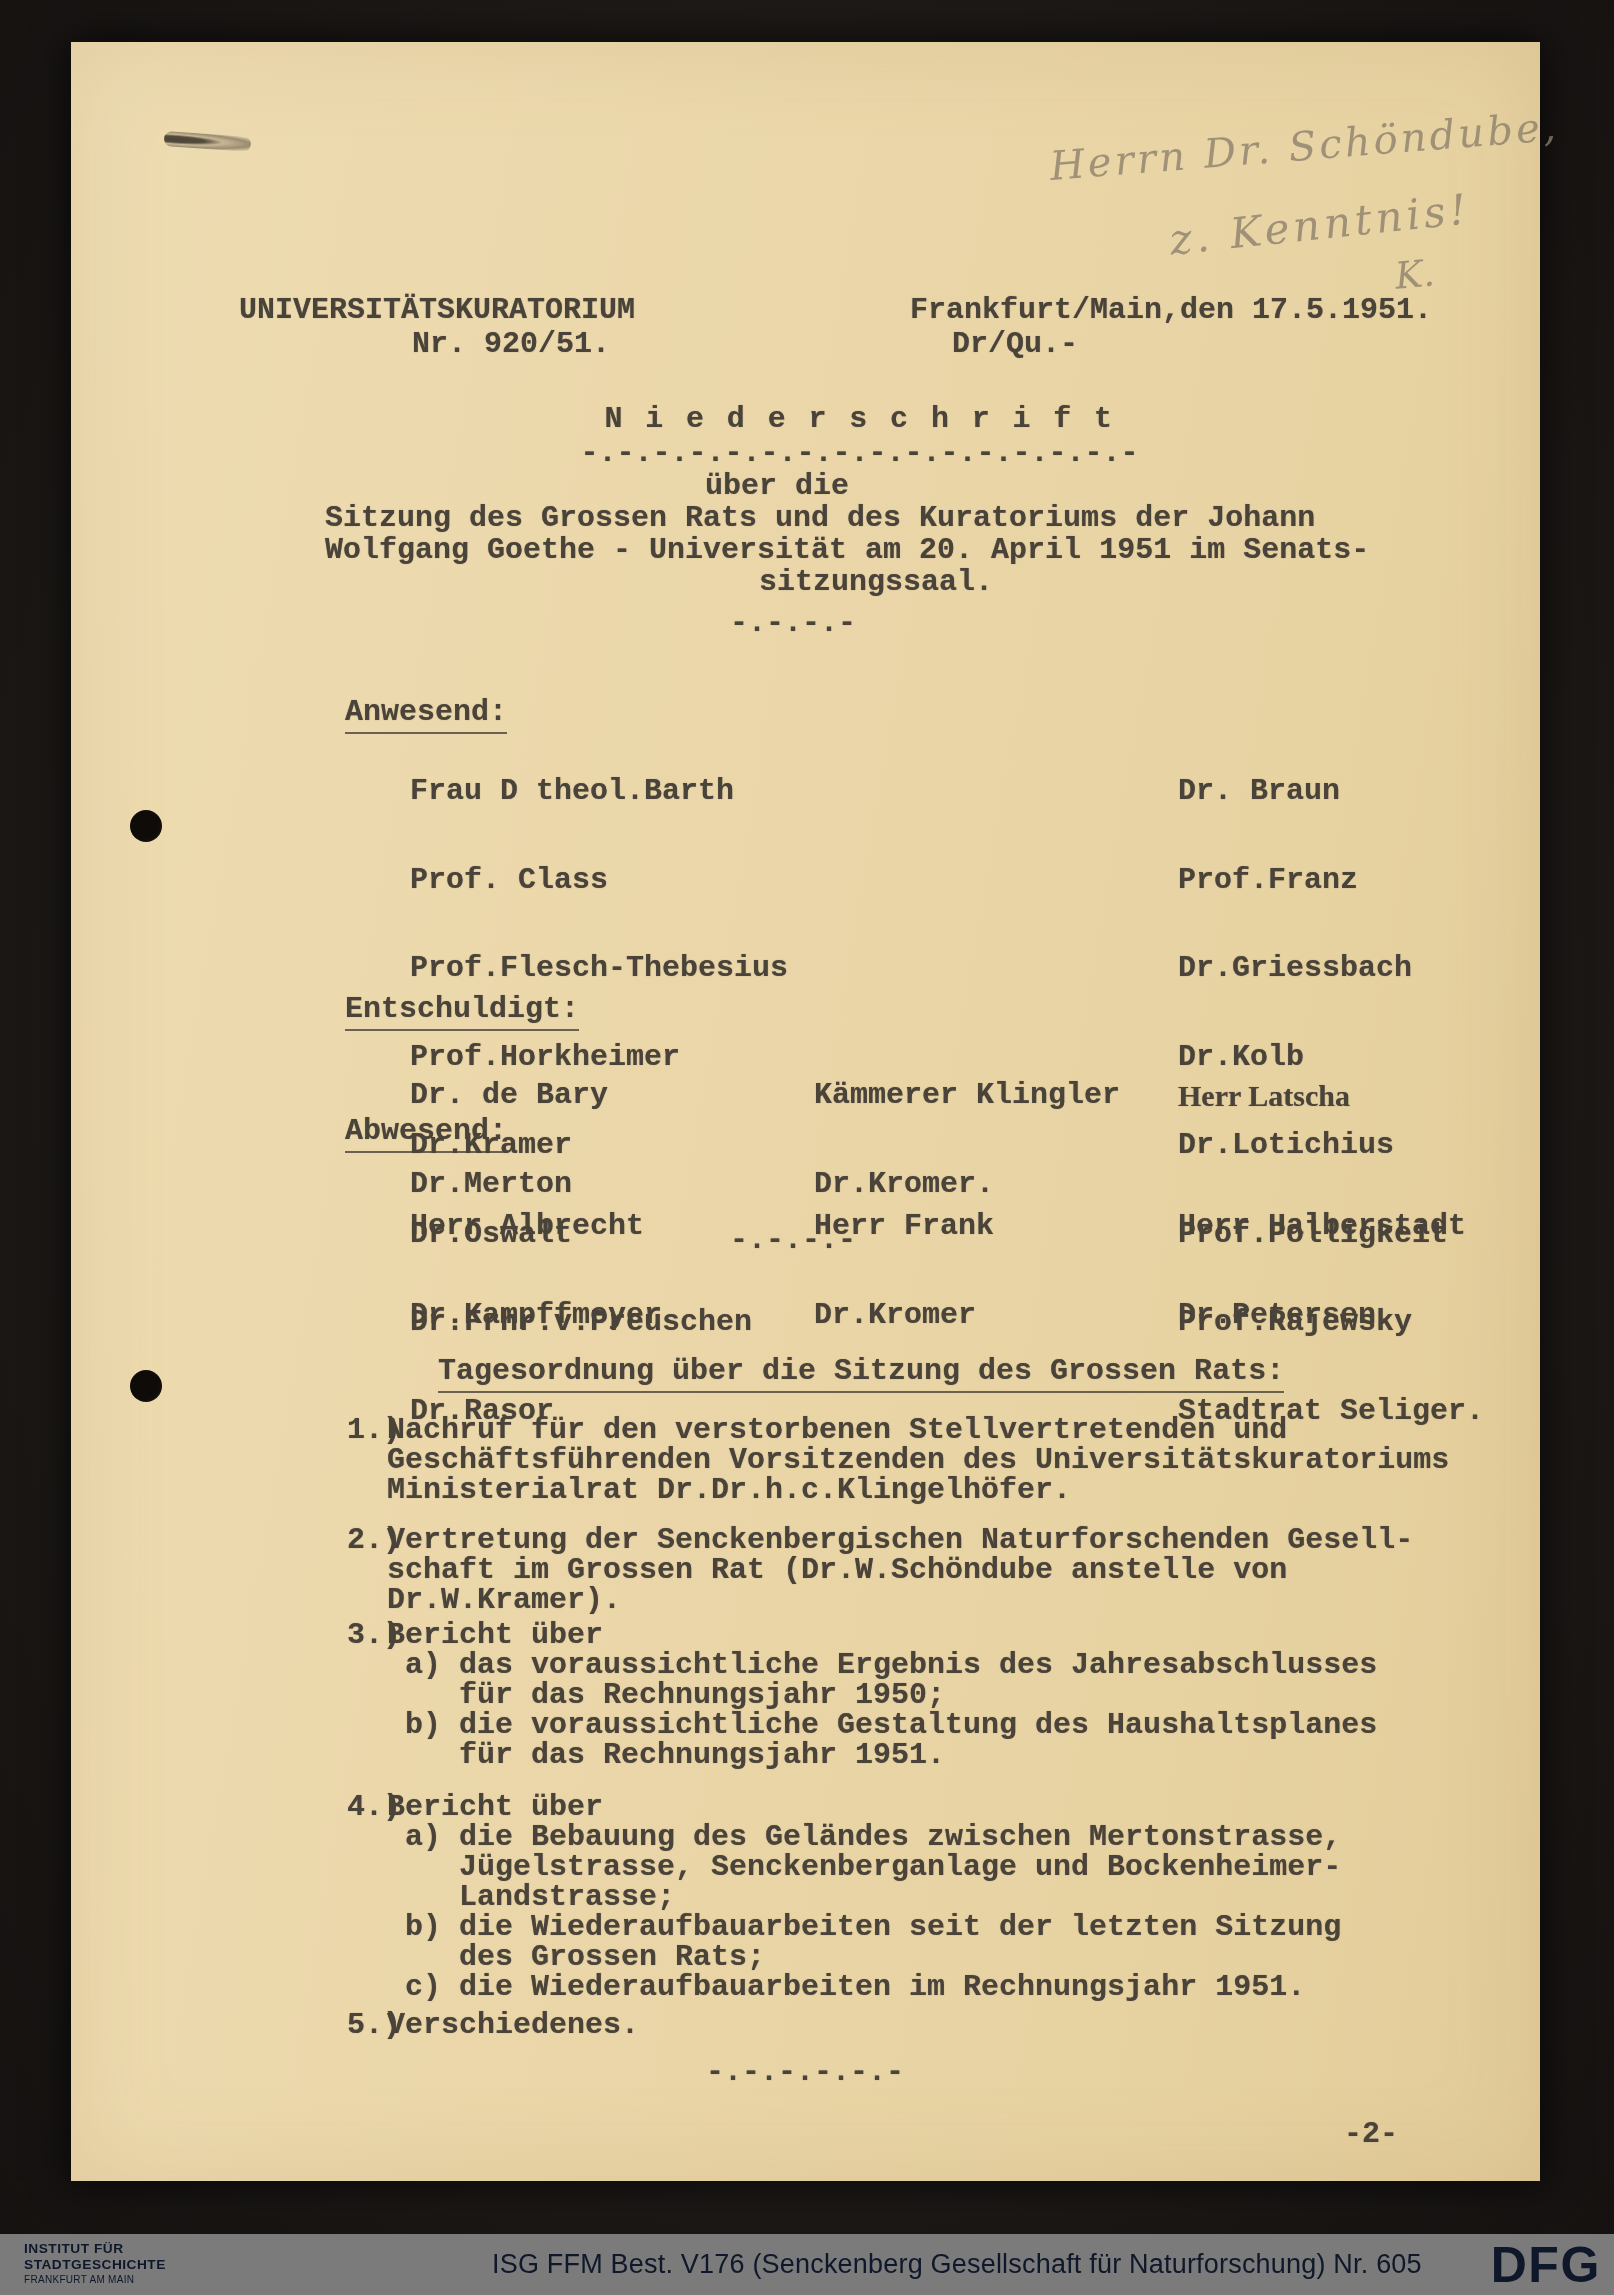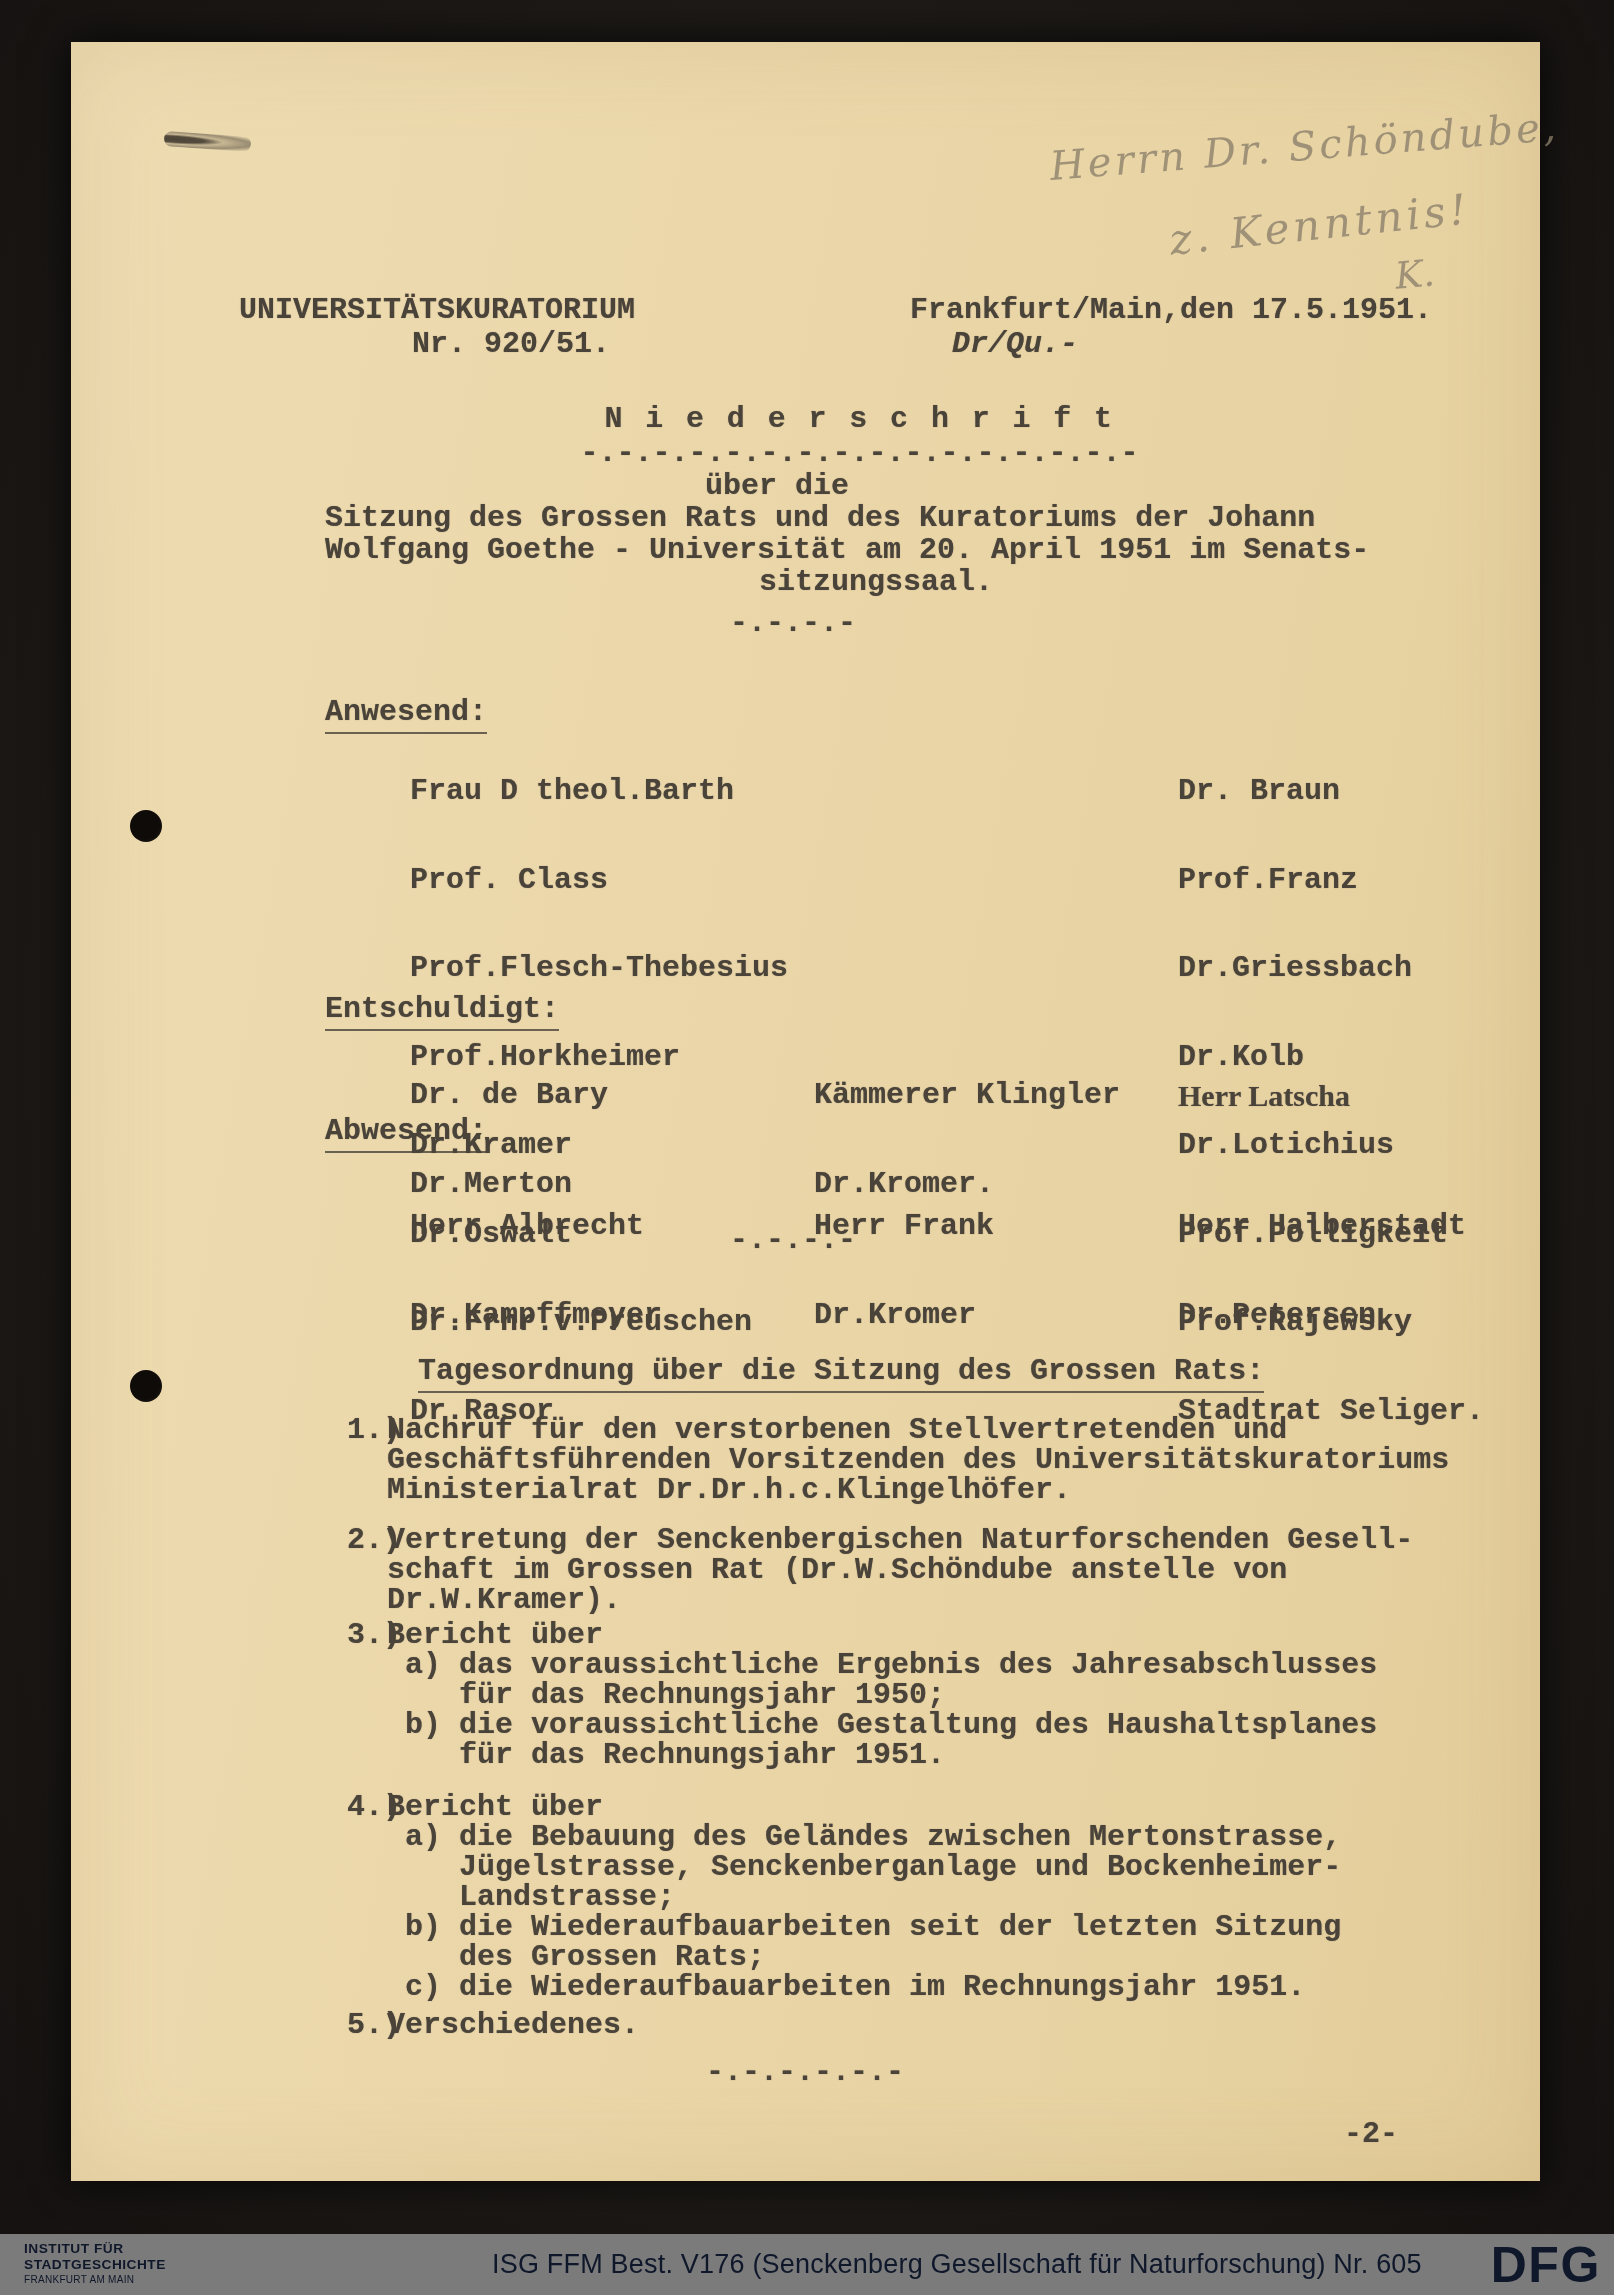--- a/index.html
+++ b/index.html
@@ -5,33 +5,33 @@
   html,body{margin:0;padding:0;background:#15120f;}
   .stage{position:relative;width:1614px;height:2295px;overflow:hidden;
          background:radial-gradient(ellipse at 50% 45%, #262220 0%, #1c1916 60%, #141110 100%);}
   .paper{position:absolute;left:71px;top:42px;width:1469px;height:2139px;
          background:linear-gradient(100deg,#eedcb2 0%,#ead6a8 45%,#e7d2a2 75%,#e2cc99 100%);
          box-shadow:0 0 37px rgba(0,0,0,.72), inset 0 0 97px rgba(170,140,90,.18);}
   .mono{position:absolute;font:700 30px/30px "Liberation Mono", monospace;color:#4a433a;
         text-shadow:0 0 1px rgba(74,67,58,.55);white-space:pre;}
   .para{line-height:32px;}
   .names{line-height:29.5px;}
-  .ul{border-bottom:2.4px solid rgba(74,67,58,.8);padding-bottom:3.2px;}
+  .ul{border-bottom:2.4px solid rgba(74,67,58,.8);padding-bottom:3.2px;margin-left:20px;}
   .ctr{text-align:center;}
   .hw{position:absolute;font-family:"DejaVu Serif", serif;font-style:italic;
       color:rgba(139,127,106,.78);white-space:pre;}
   .hole{position:absolute;width:32px;height:32px;border-radius:50%;
         background:radial-gradient(circle at 45% 45%, #0e0b09 60%, #2e271f 100%);}
   .smudge{position:absolute;left:93px;top:92px;width:87px;height:14.5px;
           transform:rotate(4deg);opacity:.85;
           background:radial-gradient(ellipse at 12% 50%, #2f2922 0%, #3a332a 28%, rgba(58,51,42,.25) 45%, rgba(58,51,42,.55) 70%, rgba(58,51,42,0) 95%);
           border-radius:8px;}
   
   .p-org{left:168px;top:253px;}       .p-num{left:341px;top:287px;}
-  .p-date{left:839px;top:253px;}     .p-ref{left:881px;top:287px;font-style:italic;}
+  .p-date{left:839px;top:253px;}     .p-ref{left:881px;top:287px;}
   .p-title{left:385px;top:362px;width:807px;letter-spacing:2.4px;}
   .p-tdash{left:385px;top:396px;width:807px;}
   .p-sub{left:634px;top:429px;}
   .p-body12{left:254px;top:460px;}
   .p-body3{left:688px;top:525px;text-align:center;}
   .p-div1{left:659px;top:566px;}
   .p-anw{left:254px;top:655px;}
   .p-c1{left:339px;top:676px;}  .p-c2{left:743px;top:676px;}  .p-c3{left:1107px;top:676px;}
   .p-ent{left:254px;top:952px;}
   .p-e1{left:339px;top:980px;} .p-e2{left:743px;top:980px;} .p-e3{left:1107px;top:980px;font-family:Liberation Serif, serif;}

